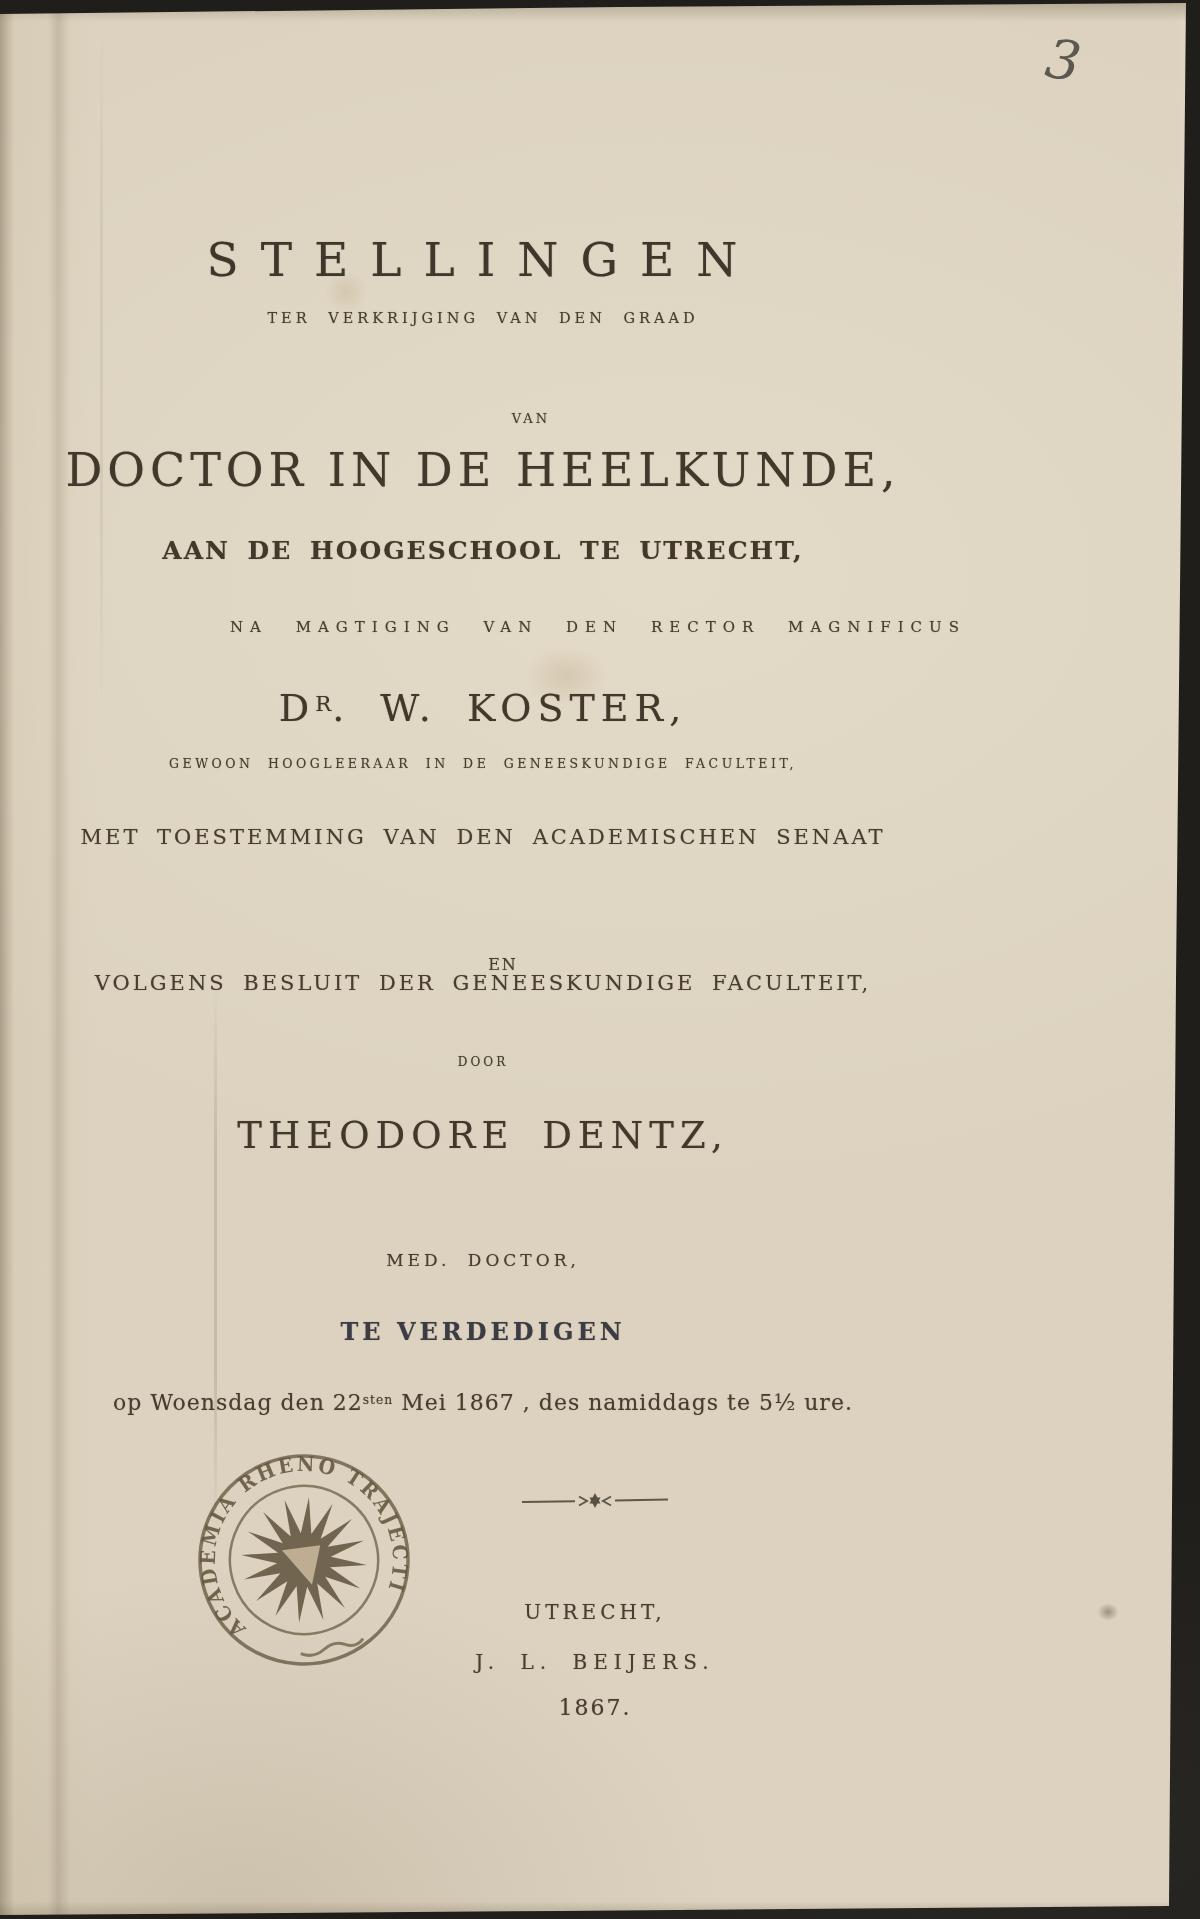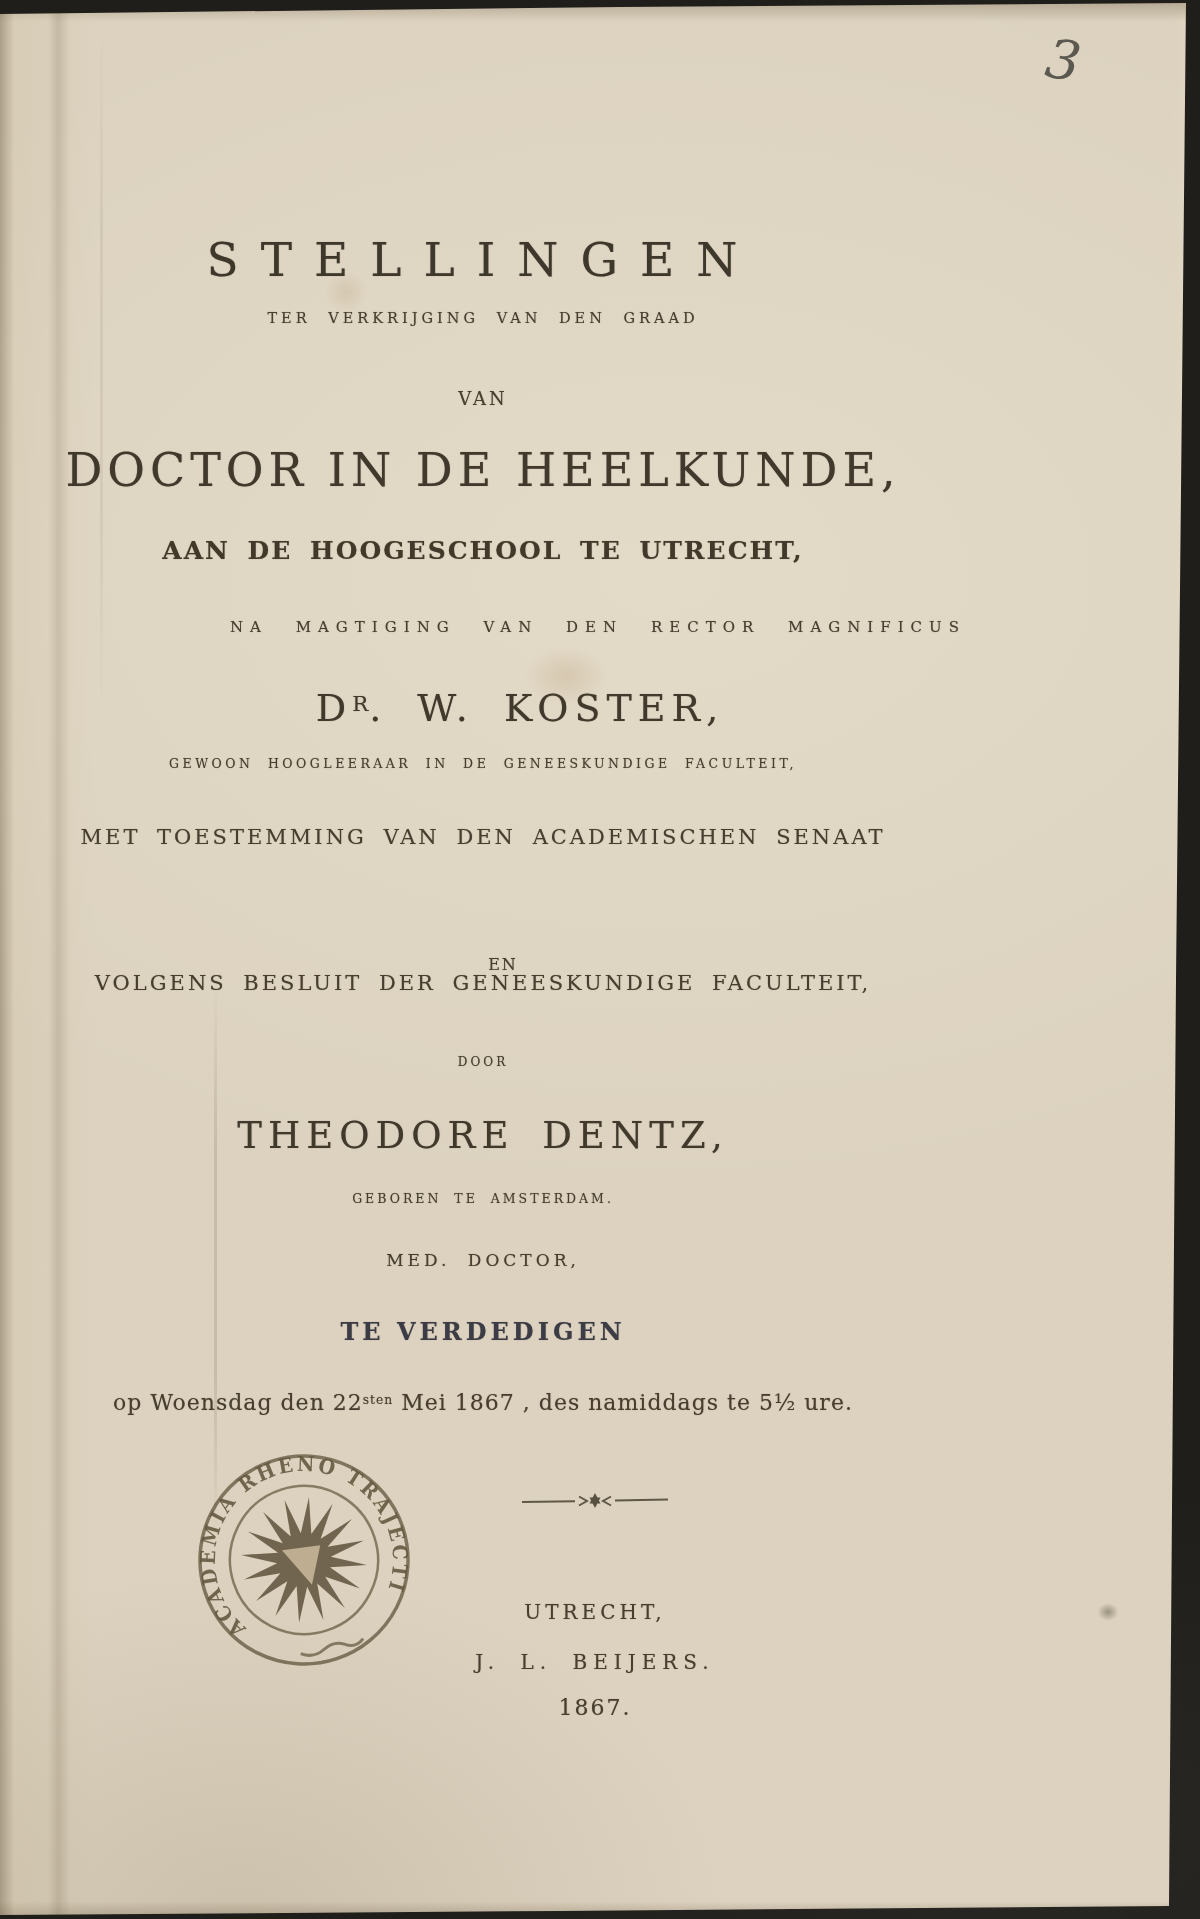--- a/index.html
+++ b/index.html
@@ -32,25 +32,25 @@
     background:linear-gradient(180deg, rgba(0,0,0,0), rgba(100,86,62,.18) 30%, rgba(100,86,62,.18) 70%, rgba(0,0,0,0));
   }
   
   .line{
     position:absolute;left:0;width:966px;text-align:center;line-height:1;
     color:#473e2f;white-space:nowrap;
     text-shadow:0 0 1px rgba(70,58,42,.45);
   }
   .t-title       {top:203px;font-size:47px;letter-spacing:22px;color:#3e372b;margin-top:33px;}
   .t-purpose     {top:311px;font-size:14.5px;letter-spacing:4px;word-spacing:9px;}
-  .t-van         {top:390px;font-size:18px;letter-spacing:3px;}
+  .t-van         {top:412px;font-size:13px;letter-spacing:3px;margin-left:48px;}
   .t-degree      {top:447px;font-size:46px;letter-spacing:5px;color:#40392c;}
   .t-institution {top:538px;font-size:25px;font-weight:bold;letter-spacing:2px;word-spacing:7px;color:#43392a;}
   .t-authoriz    {top:620px;font-size:15px;letter-spacing:7px;word-spacing:16px;text-align:right;}
-  .t-rector      {top:689px;font-size:38px;letter-spacing:6px;word-spacing:12px;color:#40392c;padding-left:37px;}
+  .t-rector      {top:689px;font-size:38px;letter-spacing:6px;word-spacing:12px;color:#40392c;}
   .t-rectortitle {top:758px;font-size:12.5px;letter-spacing:3.5px;word-spacing:7px;}
   .t-senate      {top:827px;font-size:21px;letter-spacing:3px;word-spacing:7px;}
   .t-en          {top:957px;font-size:16px;letter-spacing:2px;margin-left:20px;}
   .t-faculty     {top:973px;font-size:21px;letter-spacing:3px;word-spacing:7px;}
   .t-door        {top:1056px;font-size:12px;letter-spacing:3px;}
   .t-author      {top:1117px;font-size:37px;letter-spacing:6px;word-spacing:10px;color:#40392c;}
   .t-birth       {top:1193px;font-size:12.5px;letter-spacing:3px;word-spacing:6px;}
   .t-meddoctor   {top:1252px;font-size:17px;letter-spacing:4px;word-spacing:8px;}
   .t-defense     {top:1320px;font-size:24px;font-weight:bold;letter-spacing:4px;color:#3c3c46;}
   .t-date        {top:1392px;font-size:22px;letter-spacing:1px;}
@@ -90,21 +90,20 @@
     <div class="line t-authoriz">NA MAGTIGING VAN DEN RECTOR MAGNIFICUS</div>
 
     <div class="line t-rector"><span>D</span><span class="sup">R</span><span>. W. KOSTER,</span></div>
 
     <div class="line t-senate">MET TOESTEMMING VAN DEN ACADEMISCHEN SENAAT</div>
     <div class="line t-rectortitle">GEWOON HOOGLEERAAR IN DE GENEESKUNDIGE FACULTEIT,</div>
     <div class="line t-en">EN</div>
     <div class="line t-faculty">VOLGENS BESLUIT DER GENEESKUNDIGE FACULTEIT,</div>
     <div class="line t-door">DOOR</div>
     <div class="line t-author">THEODORE DENTZ,</div>
-    <div class="line t-birth">GEBOREN TE AMSTERDAM.</div>
     <div class="line t-meddoctor">MED. DOCTOR,</div>
     <div class="line t-defense">TE VERDEDIGEN</div>
 
     <div class="line t-date"><span>op Woensdag den 22</span><span class="sup">sten</span><span> Mei 1867 , des namiddags te 5½ ure.</span></div>
 
     <svg class="divider" width="148" height="26" viewBox="0 0 148 26">
       <g stroke="#4a4234" stroke-width="2" fill="none" opacity=".85">
         <line x1="1" y1="14" x2="54" y2="13.2"></line>
         <path d="M58 8.5 L66 13 L58 17.5"></path>
         <path d="M90 8.5 L82 13 L90 17.5"></path>

